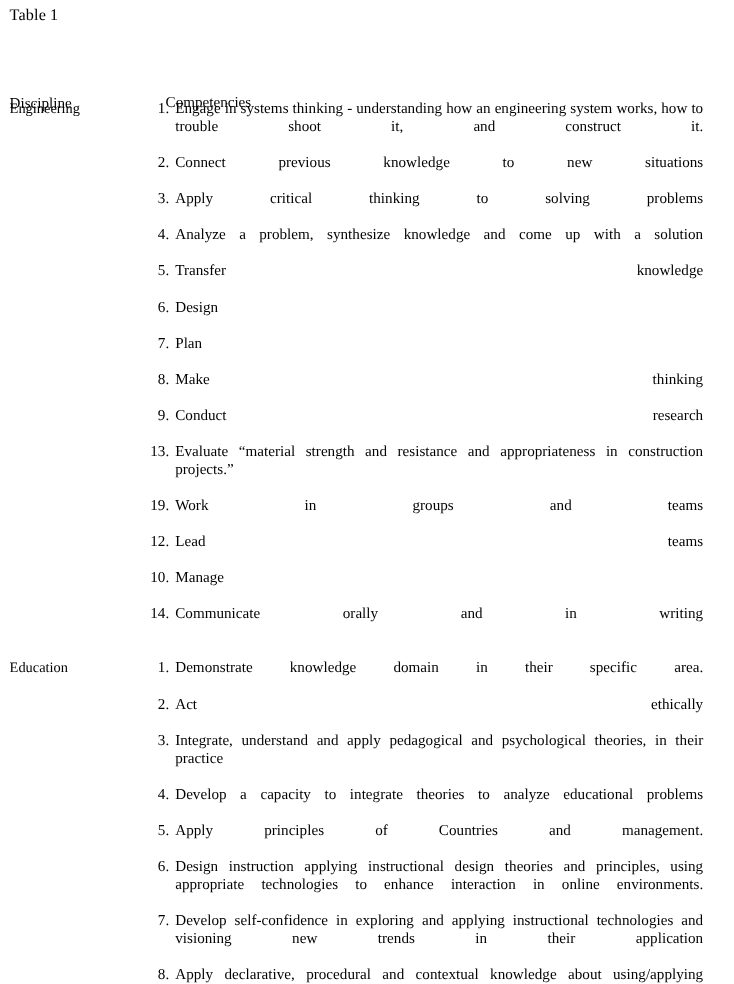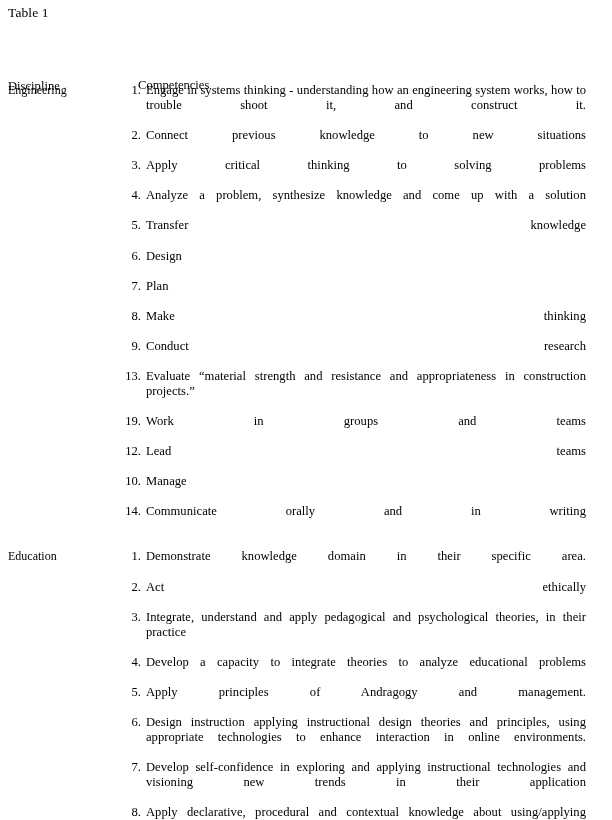--- a/index.html
+++ b/index.html
@@ -217,21 +217,21 @@
               <li>
                 <span class="num">3.</span>
                 <span class="txt">Integrate, understand and apply pedagogical and psychological theories, in their practice</span>
               </li>
               <li>
                 <span class="num">4.</span>
                 <span class="txt">Develop a capacity to integrate theories to analyze educational problems</span>
               </li>
               <li>
                 <span class="num">5.</span>
-                <span class="txt">Apply principles of Andragogy and management.</span>
+                <span class="txt">Apply principles of Countries and management.</span>
               </li>
               <li>
                 <span class="num">6.</span>
                 <span class="txt">Design instruction applying instructional design theories and principles, using appropriate technologies to enhance interaction in online environments.</span>
               </li>
               <li>
                 <span class="num">7.</span>
                 <span class="txt">Develop self-confidence in exploring and applying instructional technologies and visioning new trends in their application</span>
               </li>
               <li>

